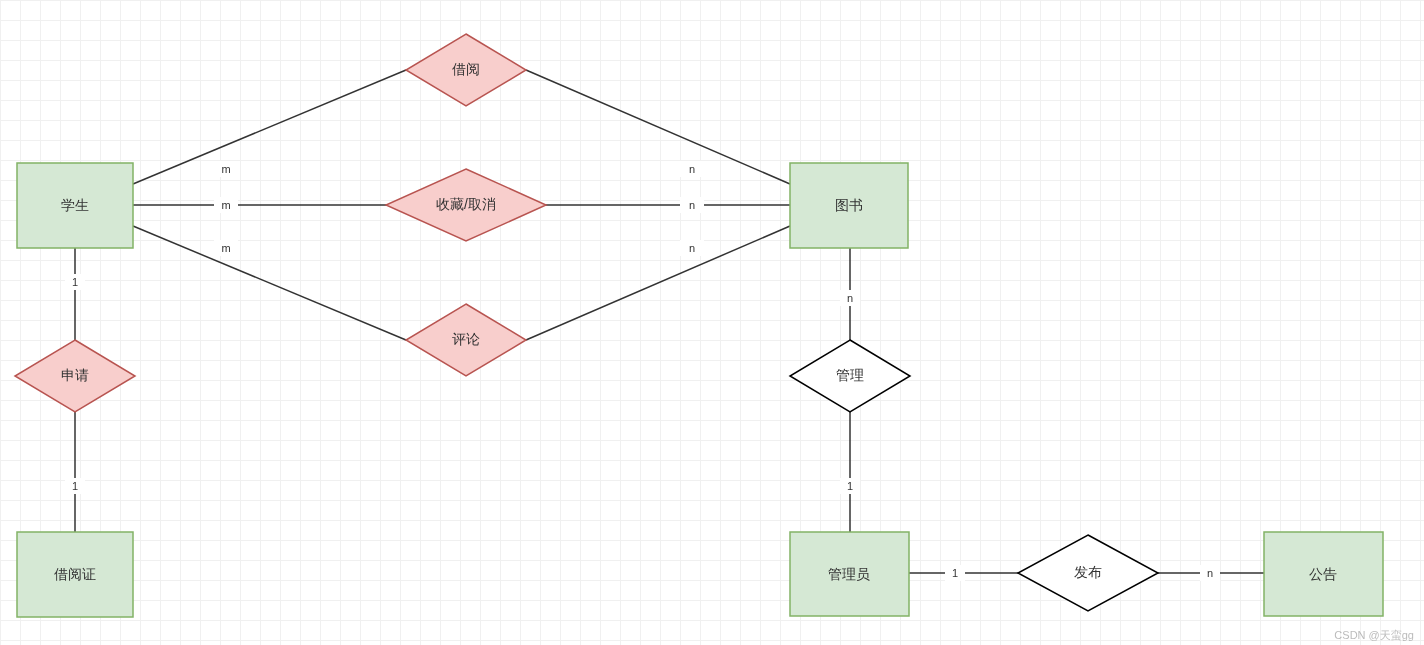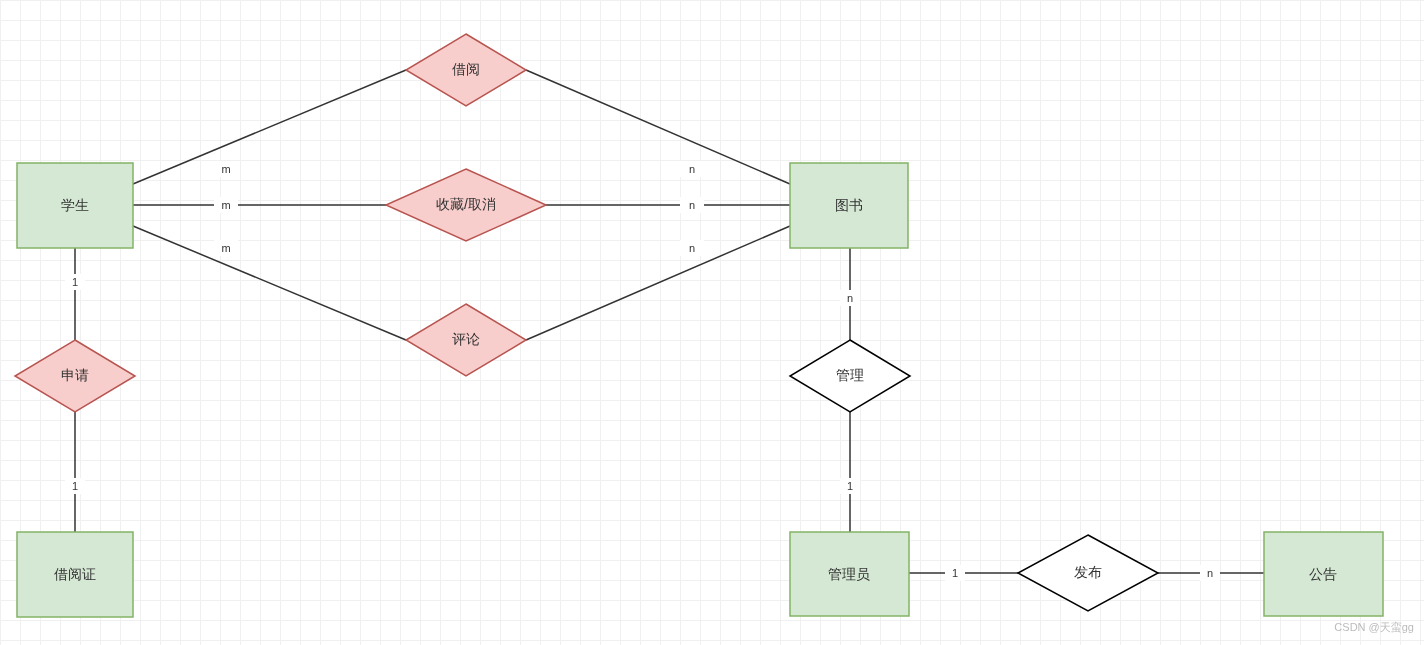--- a/index.html
+++ b/index.html
@@ -23,21 +23,21 @@
       dominant-baseline: middle;
     }
     .card-label {
       font-size: 11px;
       fill: #333;
       text-anchor: middle;
       dominant-baseline: middle;
     }
     .watermark {
       position: absolute;
-      bottom: 10px;
+      bottom: 2px;
       right: 10px;
       font-size: 11px;
       color: rgba(120,120,120,0.5);
       font-family: Arial, sans-serif;
     }
   </style>
 </head>
 <body>
 
 <svg width="1424" height="645">

